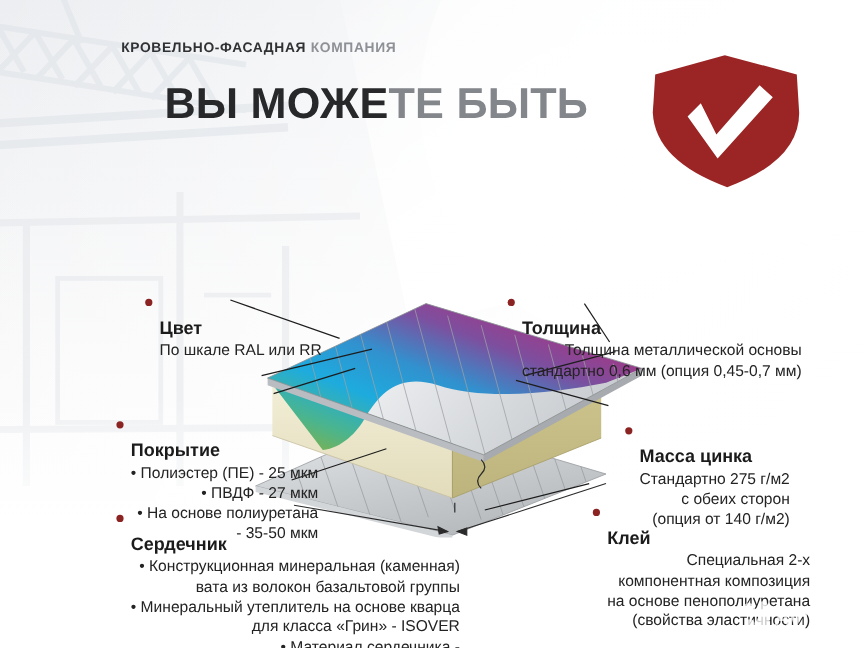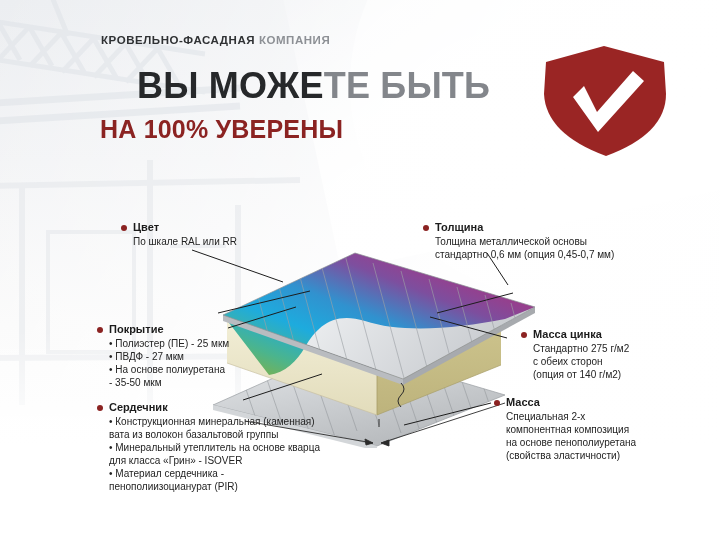--- a/index.html
+++ b/index.html
@@ -115,32 +115,34 @@
   .leaders {
     position: absolute;
     inset: 0;
     pointer-events: none;
   }
   .leaders line { stroke: #1d1d1d; stroke-width: 1; }
 
   
   .callout { position: absolute; }
   .callout .c-head {
-    font-size: 11px;
+    font-size: 15px;
     font-weight: 700;
     color: #1b1b1b;
     line-height: 1.25;
     white-space: nowrap;
+    margin-top: 44px;
   }
   .callout .c-body {
-    font-size: 10px;
+    font-size: 13px;
     font-weight: 400;
     color: #232323;
     line-height: 1.3;
     white-space: pre-line;
+    text-align: right;
   }
   .callout .c-head-row {
     display: flex;
     align-items: center;
     gap: 6px;
   }
   .bullet {
     width: 6px; height: 6px;
     border-radius: 50%;
     background: #8b2322;
@@ -214,21 +216,20 @@
 
   <div class="kicker">
     <span class="k-dark">КРОВЕЛЬНО-ФАСАДНАЯ</span>
     <span class="k-light">КОМПАНИЯ</span>
   </div>
 
   <div class="headline">
     <span class="h-dark">ВЫ МОЖЕ</span><span class="h-grey">ТЕ БЫТЬ</span>
   </div>
 
-  <div class="subhead">НА 100% УВЕРЕНЫ</div>
 
   <svg class="shield" viewBox="0 0 130 118">
     <path d="M64 4 L124 20 L126 52 Q126 92 66 114 Q6 92 4 52 L6 20 Z" fill="#9a2524"></path>
     <path d="M33 55 L44 44 L57 70 L93 29 L104 39 L58 90 Z" fill="#ffffff"></path>
   </svg>
 
   <svg class="panel-art" viewBox="0 0 330 205">
     <defs>
       <linearGradient id="topCoat" x1="0" y1="1" x2="1" y2="0">
         <stop offset="0" stop-color="#8fae2e"></stop>
@@ -402,21 +403,21 @@
 вата из волокон базальтовой группы
 • Минеральный утеплитель на основе кварца
 для класса «Грин» - ISOVER
 • Материал сердечника -
 пенополиизоцианурат (PIR)</div>
   </div>
 
   <div class="callout" id="callout-glue">
     <div class="c-head-row">
       <span class="bullet"></span>
-      <span class="c-head">Масса</span>
+      <span class="c-head">Клей</span>
     </div>
     <div class="c-body c-indent">Специальная 2-х
 компонентная композиция
 на основе пенополиуретана
 (свойства эластичности)</div>
   </div>
 
   <svg class="watermark" viewBox="0 0 96 38">
     <g fill="#ffffff" opacity="0.85">
       <circle cx="8" cy="12" r="5.5"></circle>

